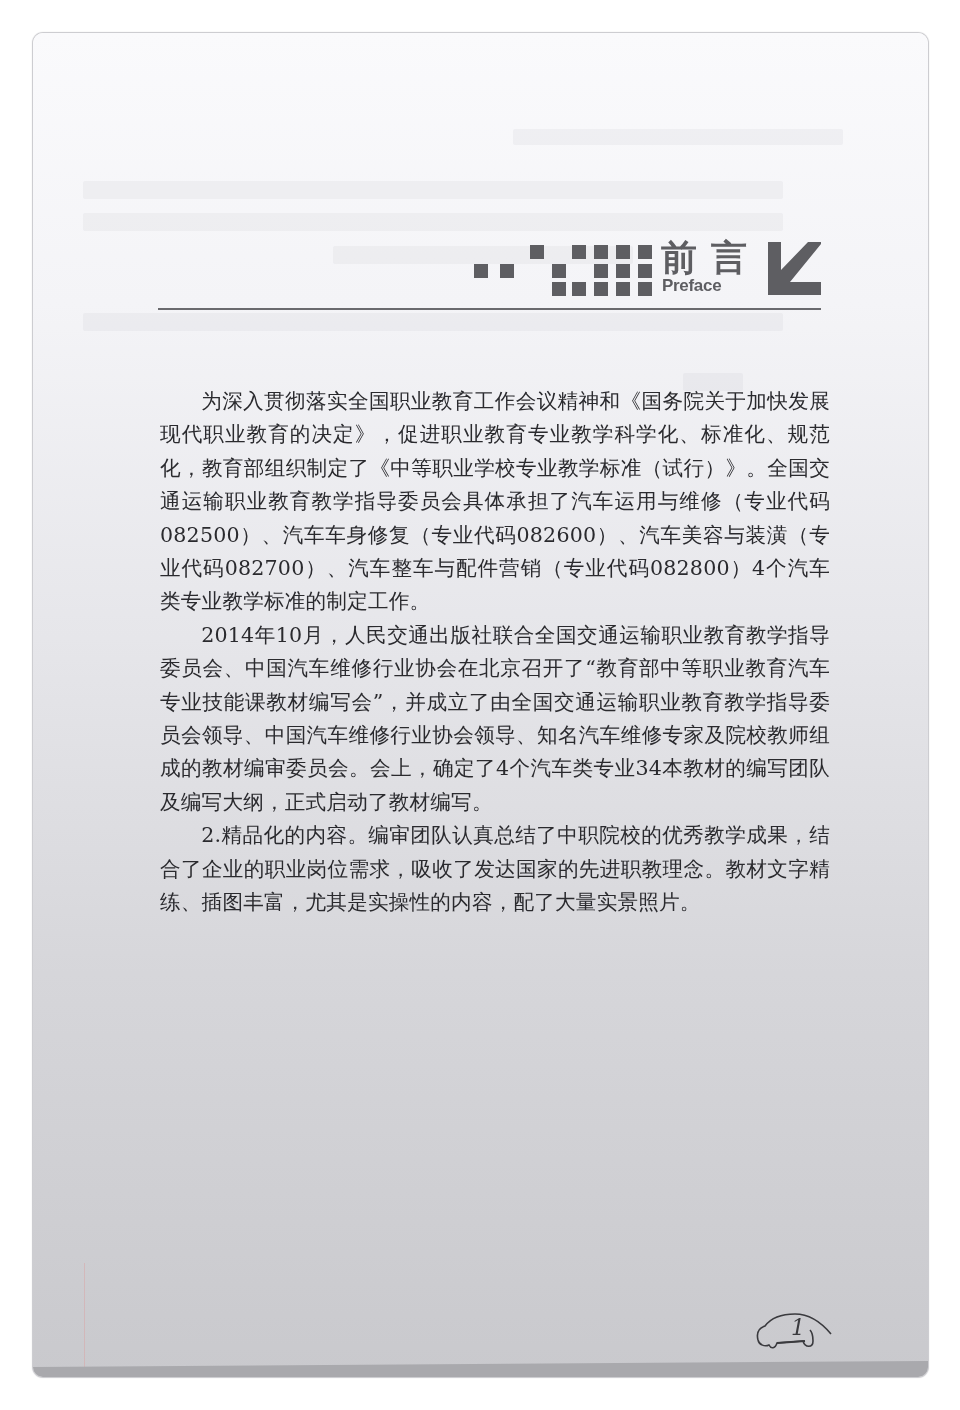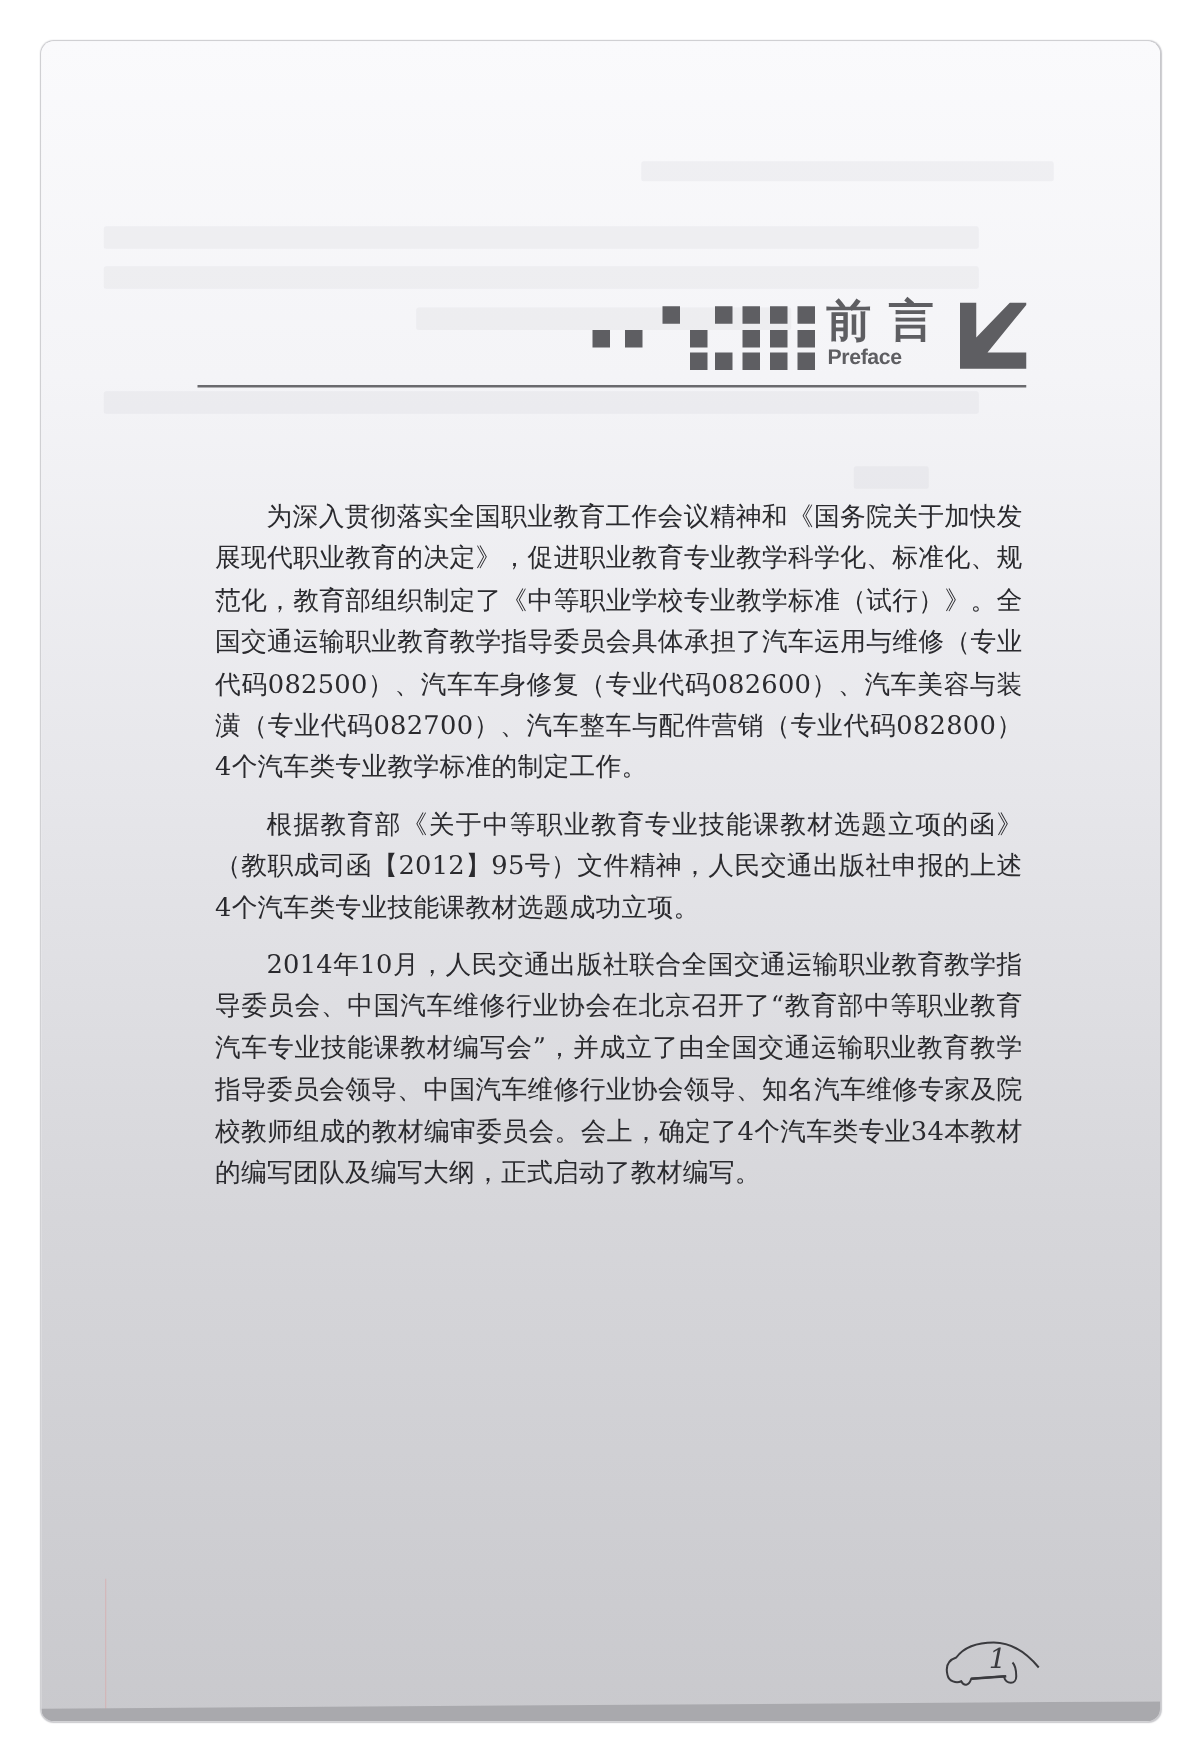--- a/index.html
+++ b/index.html
@@ -44,21 +44,21 @@
     .arrow-icon { position: absolute; left: 766px; top: 242px; width: 56px; height: 54px; }
     .heading-rule {
       position: absolute; left: 158px; top: 308px; width: 663px; height: 2px; background: #6a6a6e;
     }
     
     .body-text {
       position: absolute; left: 160px; top: 385px; width: 670px;
       font-size: 20.6px; line-height: 33.4px; color: #2a2a2e;
       text-align: justify; letter-spacing: 0.2px;
     }
-    .body-text p { margin: 12px; text-indent: 2em; }
+    .body-text p { margin: 0; text-indent: 2em; }
     .page-number-wrap { position: absolute; left: 755px; top: 1312px; width: 80px; height: 40px; }
     .page-number {
       position: absolute; left: 36px; top: 3px; font-style: italic; font-size: 22px; color: #3a3a3e;
       font-family: "DejaVu Serif", "Liberation Serif", serif;
     }
   </style>
 </head>
 <body>
 
 <div class="page">
@@ -96,22 +96,22 @@
   <div class="heading-cn">前言</div>
   <div class="heading-en">Preface</div>
   <svg class="arrow-icon" viewBox="0 0 56 54">
     <polygon points="2,0 15,0 15,28 42,0 55,0 55,2 24,40 55,40 55,53 2,53" fill="#5e5e62"></polygon>
   </svg>
   <div class="heading-rule"></div>
 </div>
 
 <div class="body-text">
   <p>为深入贯彻落实全国职业教育工作会议精神和《国务院关于加快发展现代职业教育的决定》，促进职业教育专业教学科学化、标准化、规范化，教育部组织制定了《中等职业学校专业教学标准（试行）》。全国交通运输职业教育教学指导委员会具体承担了汽车运用与维修（专业代码082500）、汽车车身修复（专业代码082600）、汽车美容与装潢（专业代码082700）、汽车整车与配件营销（专业代码082800）4个汽车类专业教学标准的制定工作。</p>
-  <p>根据教育部《关于中等职业教育专业技能课教材选题立项的函》（教职成司函【2012】95号）文件精神，人民交通出版社申报的上述4个汽车类专业技能课教材选题成功立项。</p>
   <p>2014年10月，人民交通出版社联合全国交通运输职业教育教学指导委员会、中国汽车维修行业协会在北京召开了“教育部中等职业教育汽车专业技能课教材编写会”，并成立了由全国交通运输职业教育教学指导委员会领导、中国汽车维修行业协会领导、知名汽车维修专家及院校教师组成的教材编审委员会。会上，确定了4个汽车类专业34本教材的编写团队及编写大纲，正式启动了教材编写。</p>
+  <p>2.精品化的内容。编审团队认真总结了中职院校的优秀教学成果，结合了企业的职业岗位需求，吸收了发达国家的先进职教理念。教材文字精练、插图丰富，尤其是实操性的内容，配了大量实景照片。</p>
 </div>
 
 <div class="page-number-wrap">
   <svg width="80" height="40" viewBox="0 0 80 40" style="position:absolute;left:0;top:0;">
     <path d="M3,28 C1,20 4,16 10,14 C16,6 26,2 40,2 C54,2 66,10 76,22" fill="none" stroke="#3a3a3e" stroke-width="1.6"></path>
     <path d="M3,28 C4,33 10,35 14,33 C16,37 20,37 22,31 L48,29 C50,36 58,36 58,29 C58,25 57,20 55,18" fill="none" stroke="#3a3a3e" stroke-width="1.6"></path>
     <path d="M22,31 L50,29" stroke="#3a3a3e" stroke-width="2.2"></path>
   </svg>
   <span class="page-number">1</span>
 </div>

